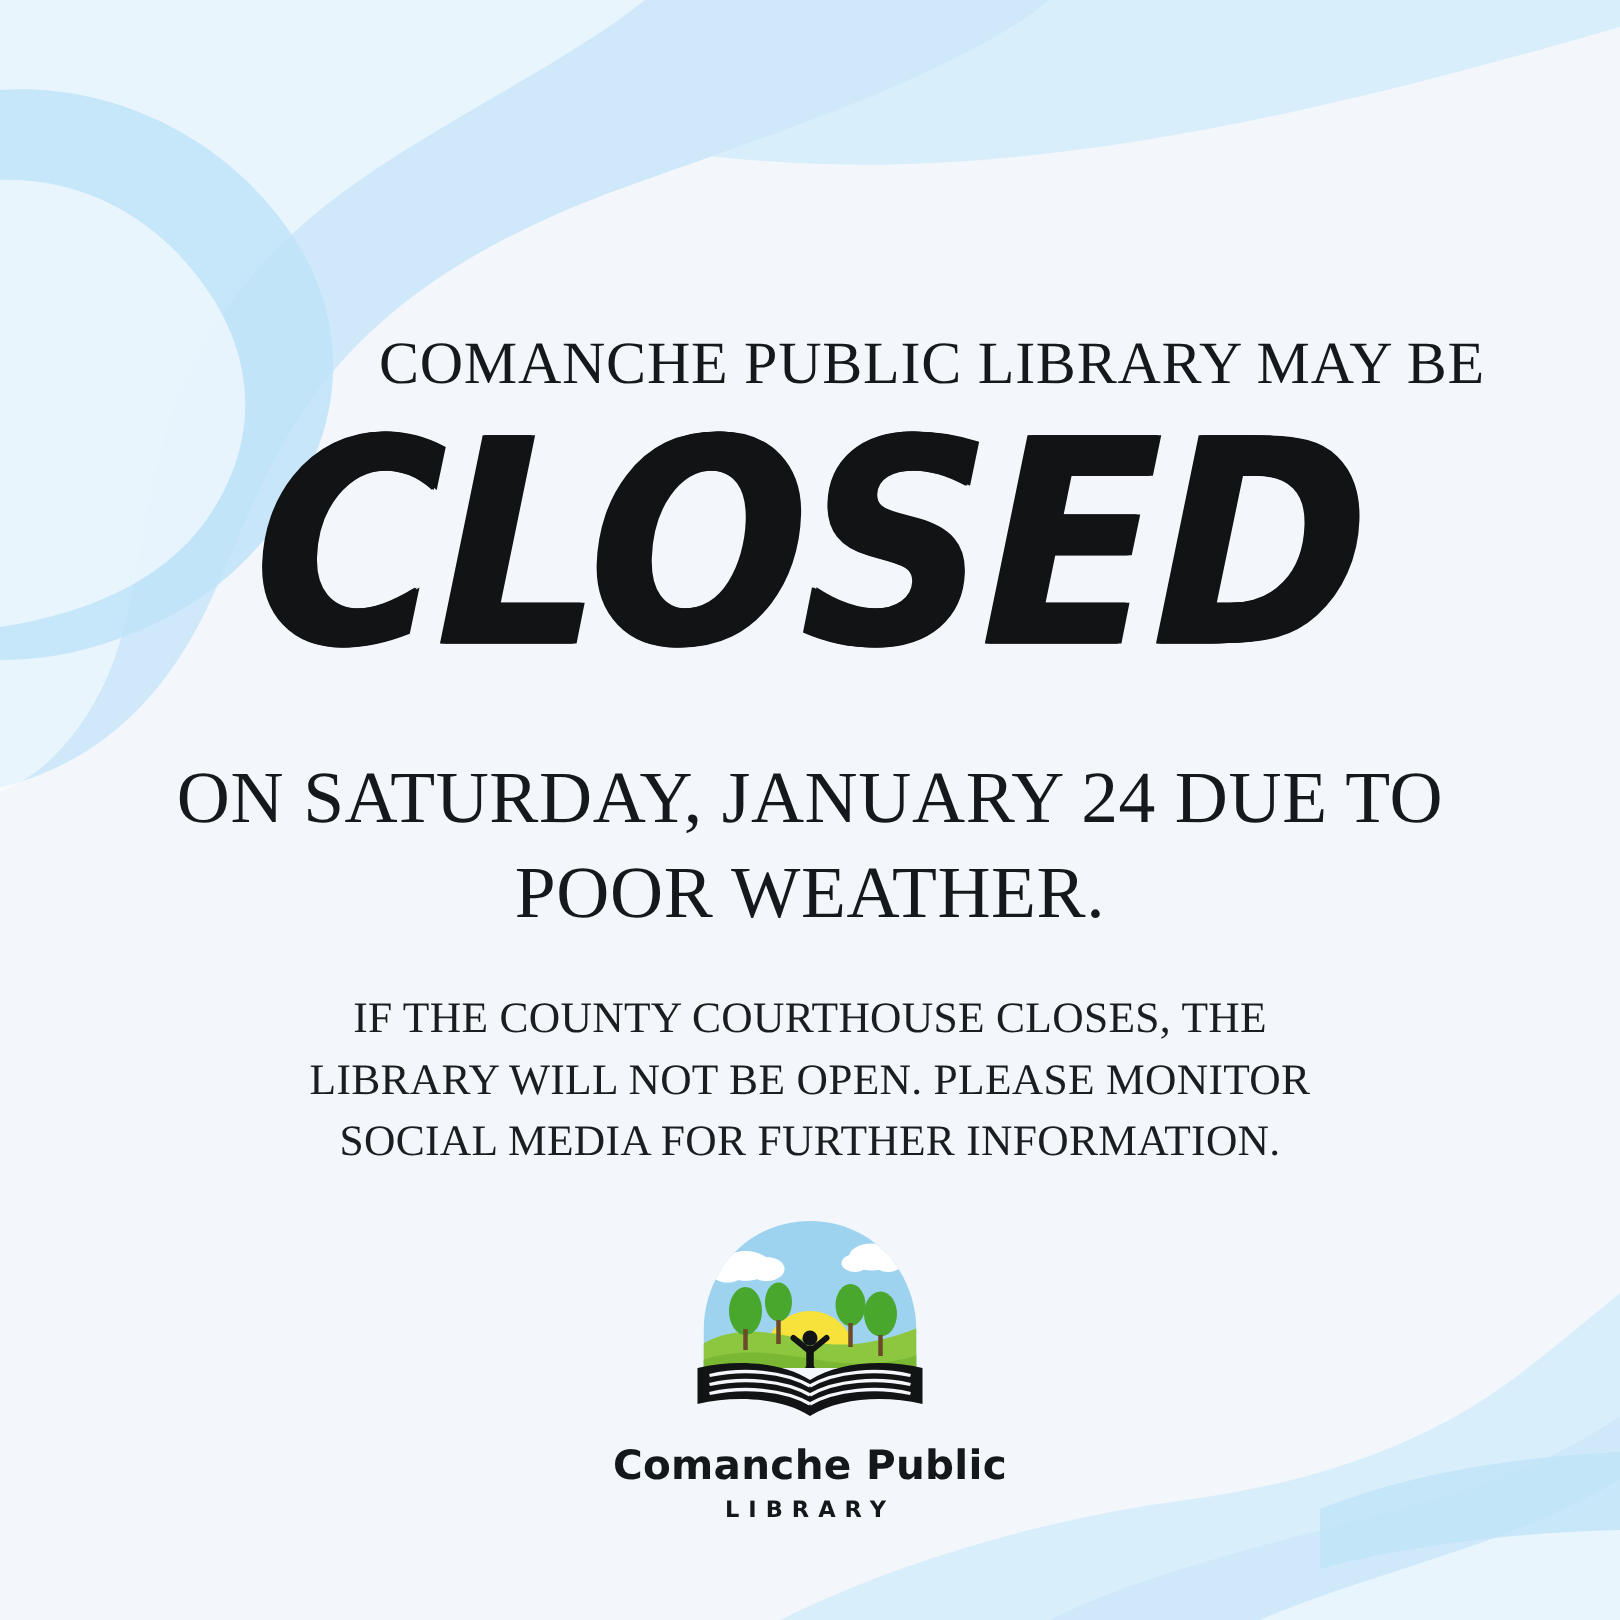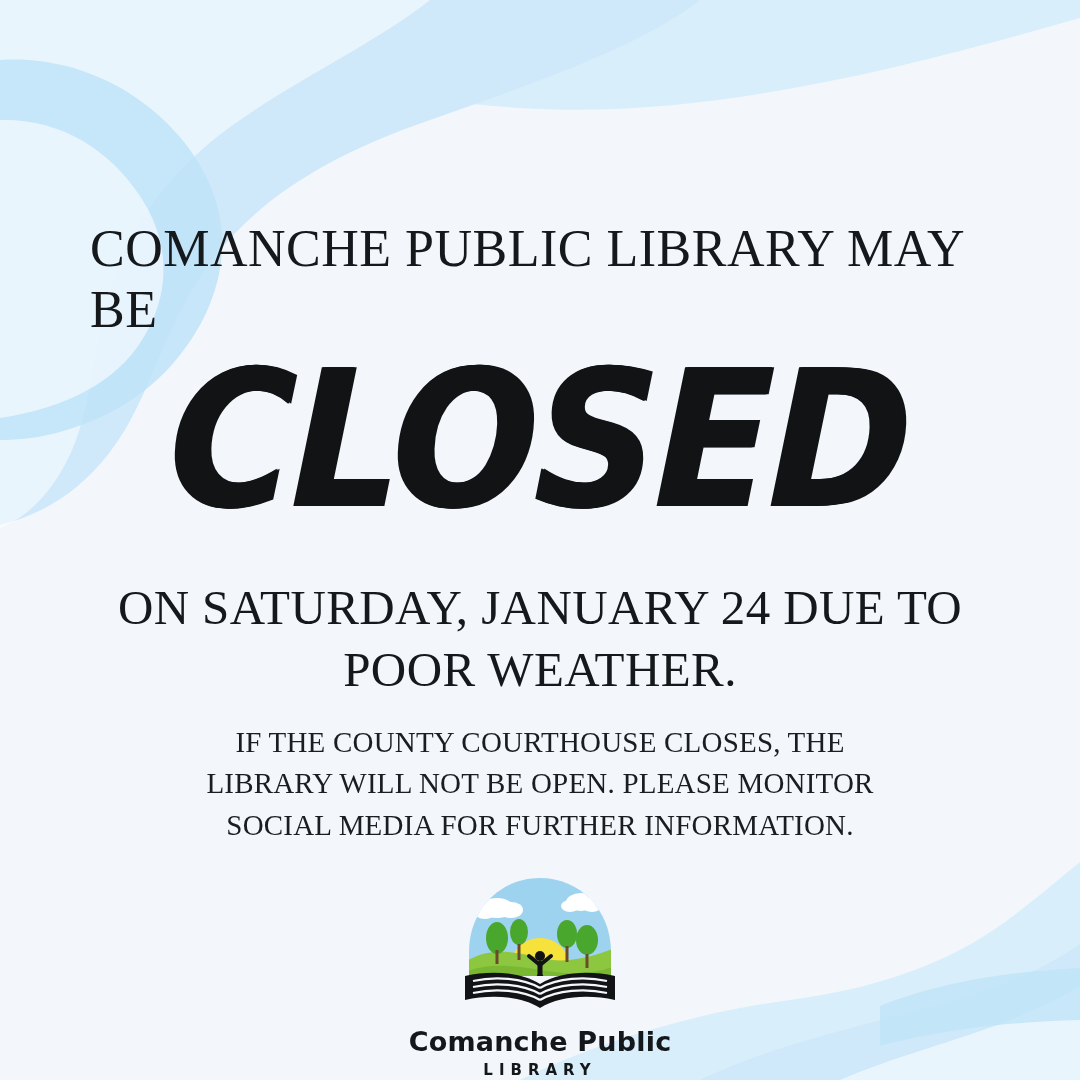--- a/index.html
+++ b/index.html
@@ -31,23 +31,23 @@
     position: absolute;
     inset: 0;
     display: flex;
     flex-direction: column;
     align-items: center;
     z-index: 5;
   }
   .headline {
     margin-top: 218px;
     width: 900px;
-    text-align: left;
-    font-family: "Liberation Serif", serif;
-    font-size: 52px;
+    text-align: right;
+    font-family: "Liberation Serif", serif;
+    font-size: 40px;
     line-height: 1.18;
     letter-spacing: 0.5px;
     color: #16191c;
     text-transform: uppercase;
   }
   .closed-word {
     margin-top: 14px;
     font-family: "DejaVu Sans", sans-serif;
     font-weight: bold;
     font-style: italic;
@@ -64,21 +64,21 @@
     width: 920px;
     text-align: center;
     font-family: "Liberation Serif", serif;
     font-size: 49px;
     line-height: 1.28;
     color: #16191c;
     text-transform: uppercase;
     letter-spacing: 0.4px;
   }
   .note {
-    margin-top: 20px;
+    margin-top: 32px;
     width: 700px;
     text-align: center;
     font-family: "Liberation Serif", serif;
     font-size: 29px;
     line-height: 1.42;
     color: #1b1e21;
     text-transform: uppercase;
     letter-spacing: 0.2px;
   }
   .logo-block {

